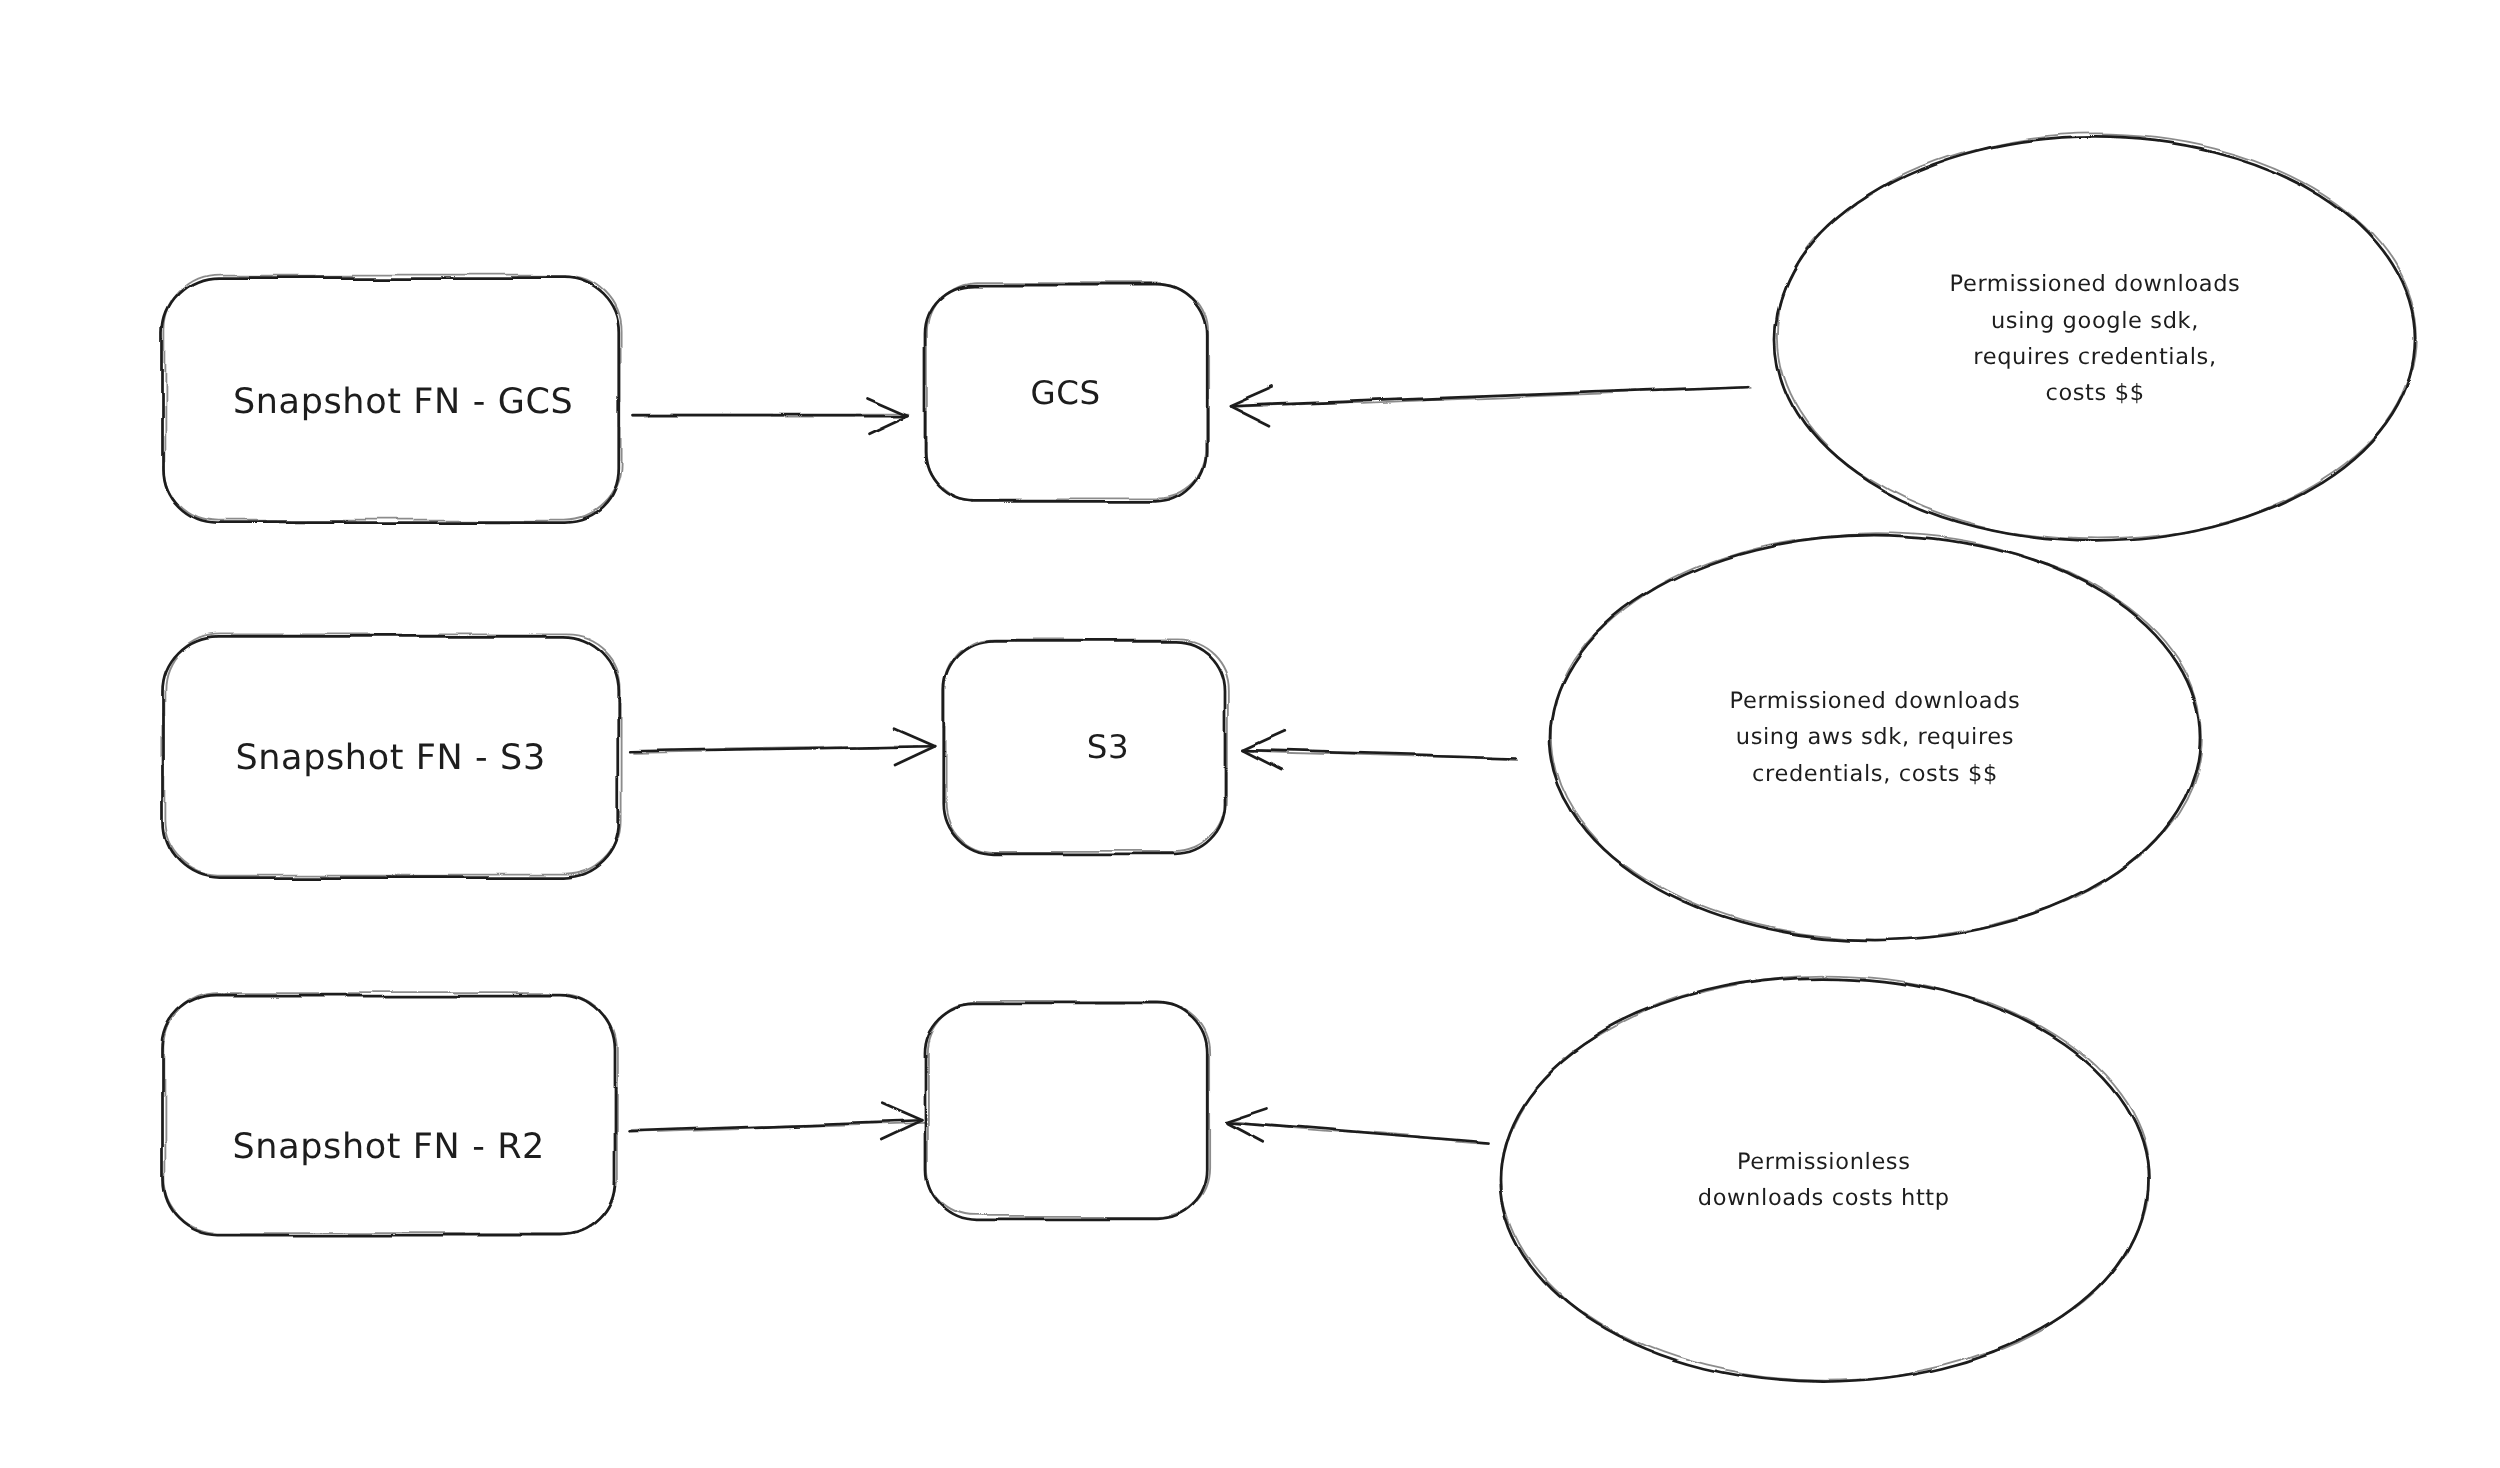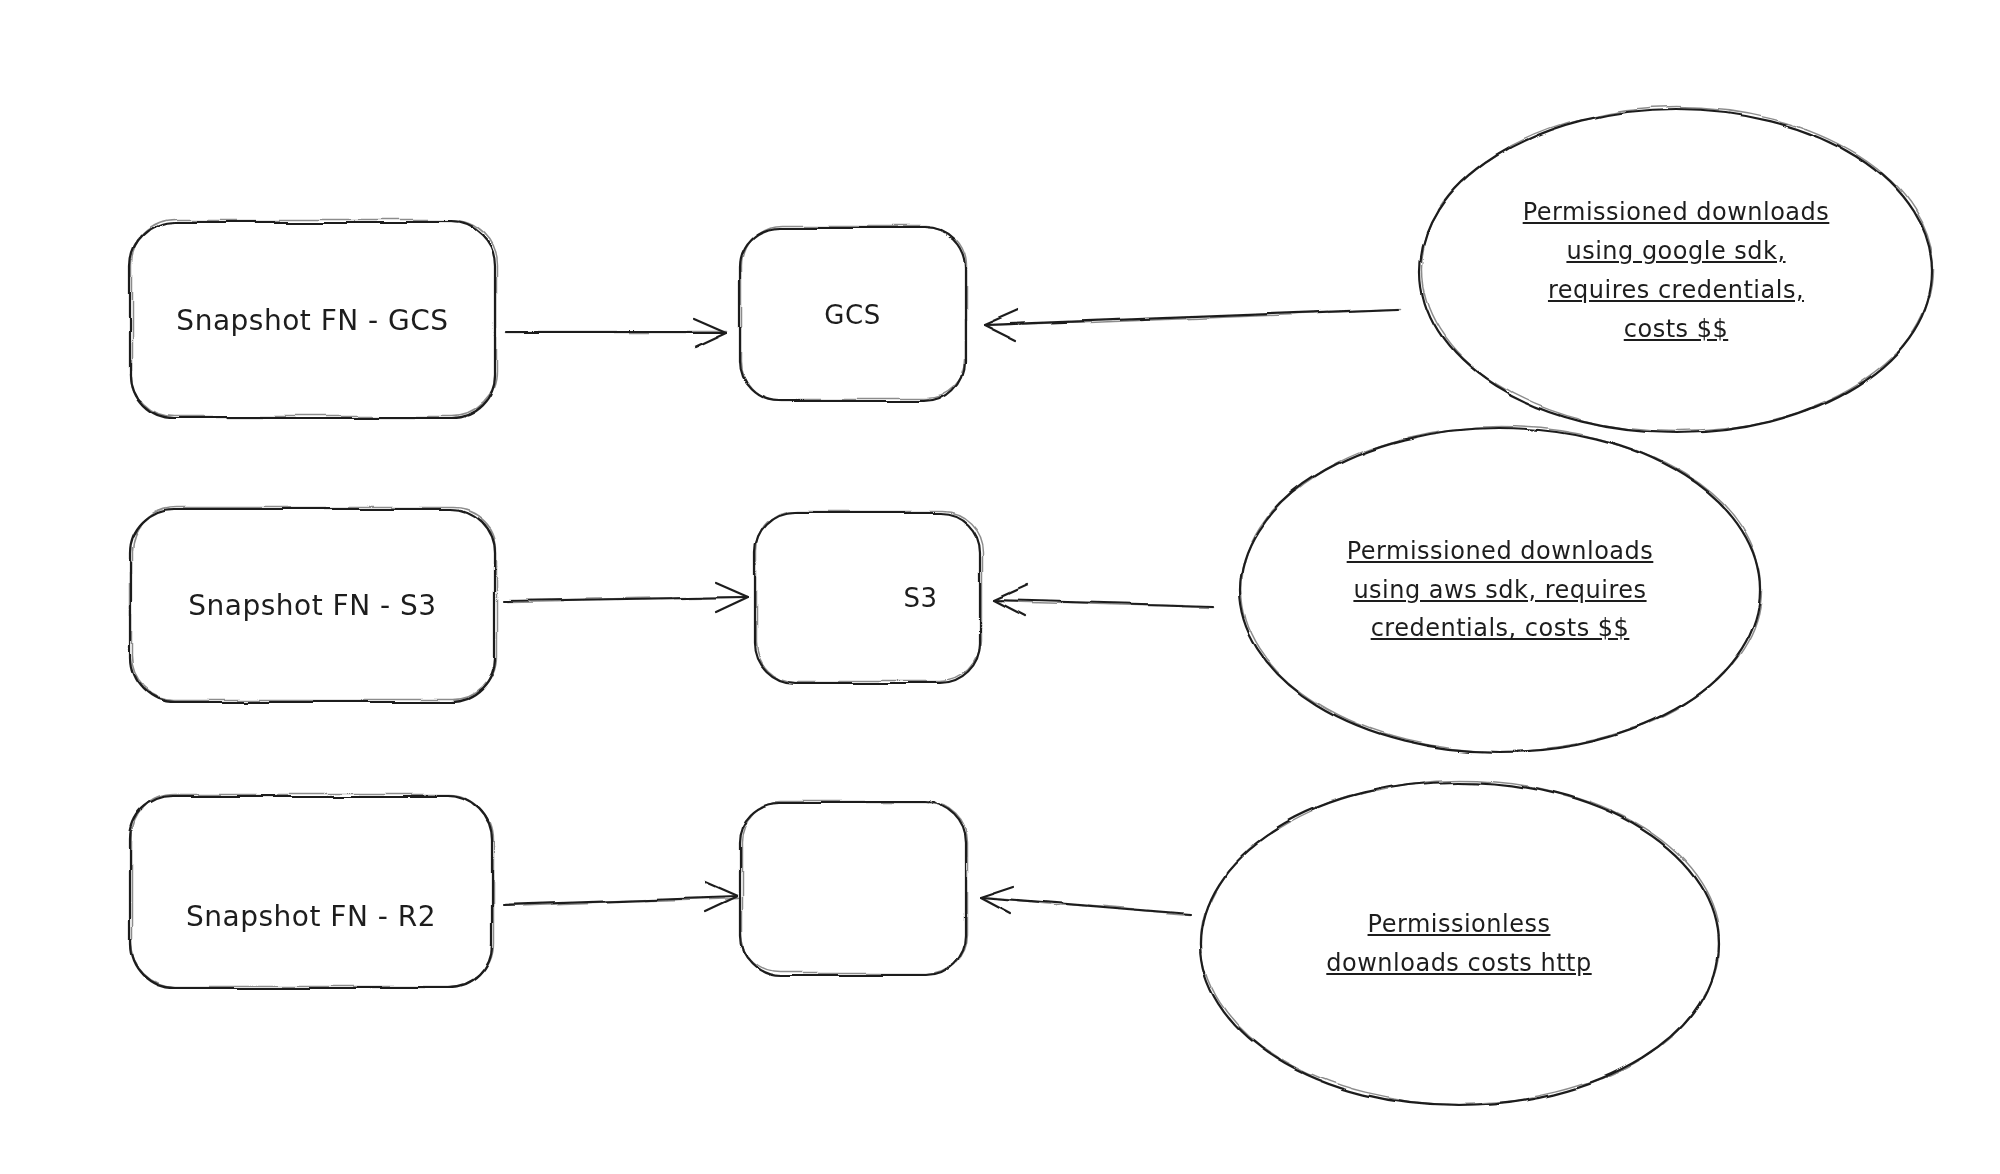--- a/index.html
+++ b/index.html
@@ -43,24 +43,23 @@
     display: flex;
     align-items: center;
     justify-content: center;
     text-align: center;
     letter-spacing: 0.5px;
     cursor: default;
   }
   .src-label { font-size: 28px; }
   .tgt-label { font-size: 26px; border-radius: 16px; }
   .note {
-    font-size: 24px;
+    font-size: 18px;
     line-height: 1.62;
     white-space: pre-line;
-    text-decoration: underline;
   }
 </style>
 </head>
 <body>
 
 <div class="canvas">
 
   <svg class="sketch" viewBox="0 0 2000 1174">
     <defs>
       <filter id="rough1" filterUnits="userSpaceOnUse" x="-30" y="-30" width="2060" height="1234">
@@ -124,29 +123,29 @@
       <ellipse class="overstroke" cx="1459" cy="944" rx="259" ry="162"></ellipse>
       <path class="overstroke" d="M506,334 L726,334"></path>
       <path class="overstroke" d="M505,603 L748,599"></path>
       <path class="overstroke" d="M503,907 L737,899"></path>
       <path class="overstroke" d="M1399,311 L984,327"></path>
       <path class="overstroke" d="M1213,608 L994,602"></path>
       <path class="overstroke" d="M1190,916 L981,899"></path>
     </g>
   </svg>
 
-  <div class="label src-label" style="left:130px; top:222px; width:365px; height:196px;">Snapshot FN - GCS</div>
+  <div class="label src-label" style="left:130px; top:222px; width:365px; height:196px;padding-left:10px;">Snapshot FN - GCS</div>
   <div class="label tgt-label" style="left:740px; top:228px; width:225px; height:173px;">GCS</div>
   <div class="label note" style="left:1446px; top:151px; width:460px; height:240px;">Permissioned downloads
 using google sdk,
 requires credentials,
 costs $$</div>
 
   <div class="label src-label" style="left:130px; top:509px; width:365px; height:193px;border-radius:19px;">Snapshot FN - S3</div>
-  <div class="label tgt-label" style="left:755px; top:513px; width:263px; height:170px;padding-left:34px;">S3</div>
+  <div class="label tgt-label" style="left:755px; top:513px; width:263px; height:170px;">S3</div>
   <div class="label note" style="left:1265px; top:480px; width:470px; height:220px;">Permissioned downloads
 using aws sdk, requires
 credentials, costs $$</div>
 
   <div class="label src-label" style="left:130px; top:796px; width:362px; height:240px;">Snapshot FN - R2</div>
   <div class="label note" style="left:1229px; top:834px; width:460px; height:220px;">Permissionless
 downloads costs http</div>
 
 </div>
 

